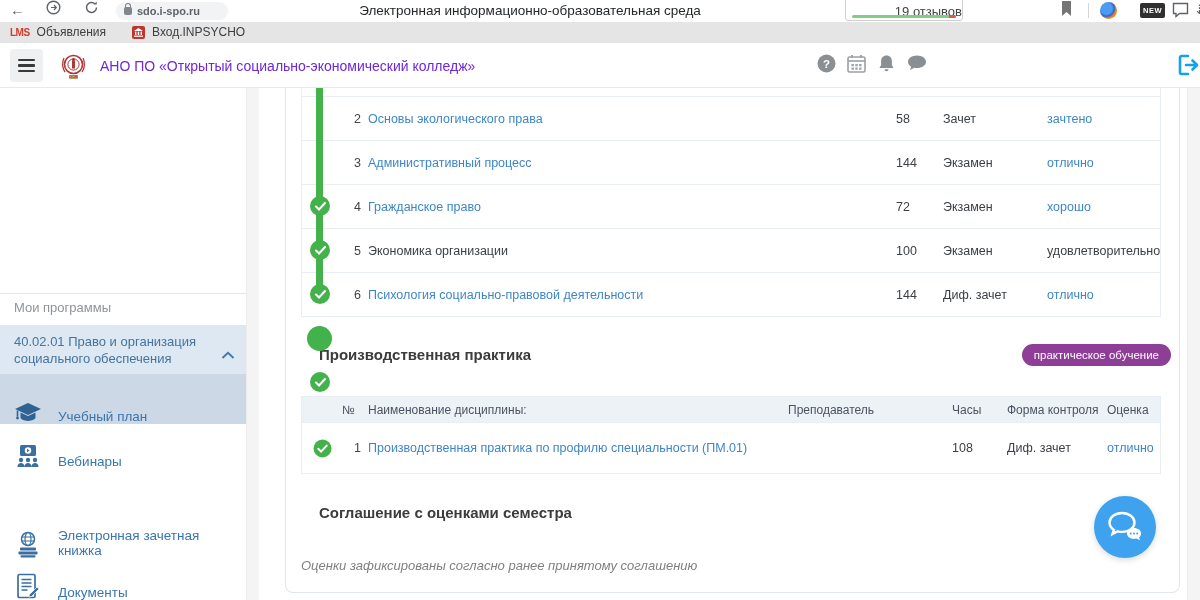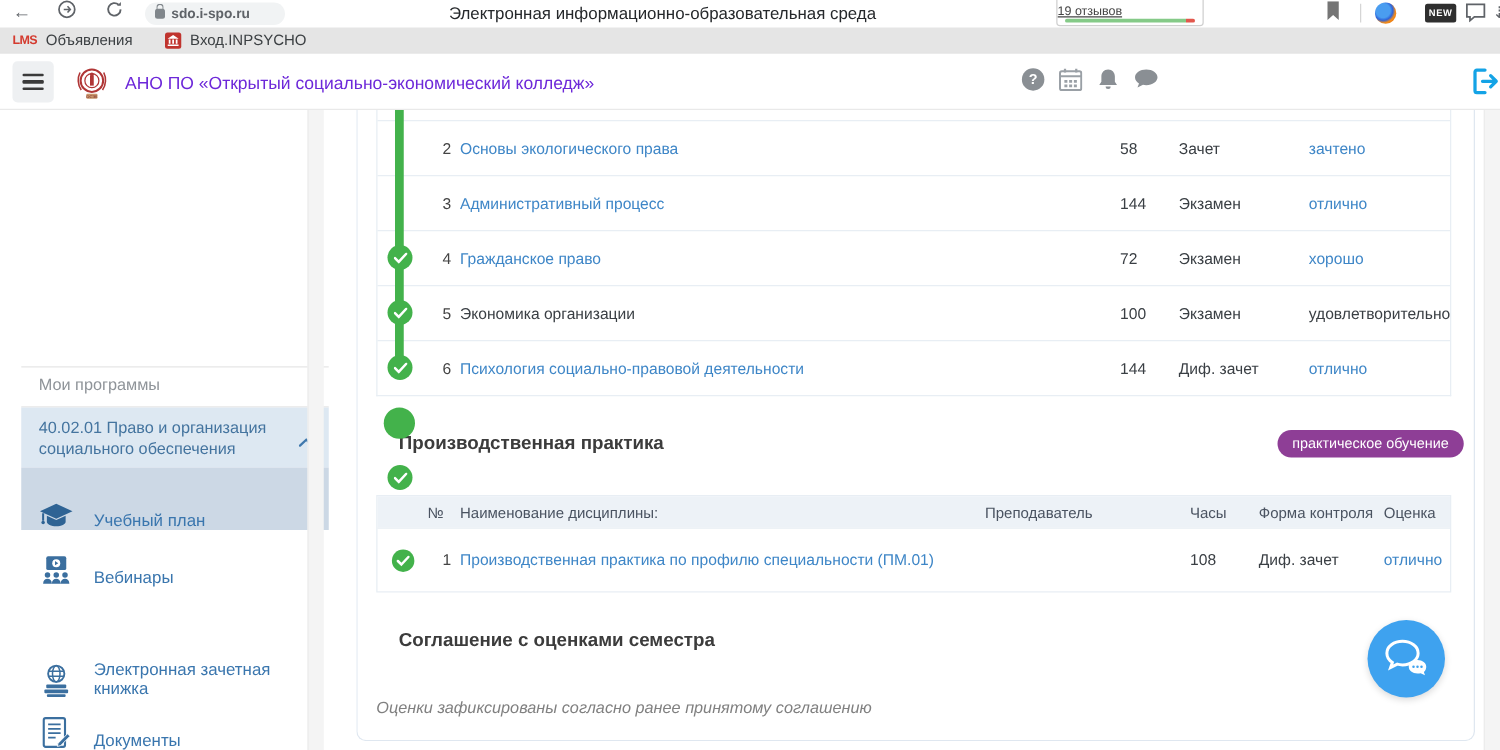--- a/index.html
+++ b/index.html
@@ -17,21 +17,21 @@
   .url-pill{position:absolute;left:116px;top:2px;width:112px;height:18px;background:#f1f3f4;
     border-radius:9px;display:flex;align-items:center;padding:0 8px;gap:5px;}
   .url-lock{width:8px;height:8px;background:#80868b;border-radius:2px;position:relative;flex:0 0 auto;}
   .url-lock:before{content:"";position:absolute;left:1px;top:-4px;width:4px;height:4px;
     border:1.5px solid #80868b;border-bottom:none;border-radius:3px 3px 0 0;}
   .url-text{font-size:11px;color:#5f6368;white-space:nowrap;font-weight:bold;}
   .page-title{position:absolute;left:240px;right:380px;top:3px;text-align:center;
     font-size:13.5px;color:#25282b;white-space:nowrap;overflow:hidden;}
   .reviews-widget{position:absolute;left:845px;top:-6px;width:118px;height:27px;
     border:1px solid #cfcfcf;border-radius:3px;background:#fff;overflow:hidden;}
-  .reviews-text{font-size:10px;color:#444;text-align:left;margin-top:9px;white-space:nowrap;text-decoration:underline;}
+  .reviews-text{font-size:13px;color:#444;text-align:right;margin-top:9px;white-space:nowrap;}
   .reviews-bar{position:absolute;left:6px;right:6px;bottom:2px;height:3px;border-radius:2px;
     background:linear-gradient(to right,#85ca88 0 93%,#e2574c 93%);}
   .flag-icon{position:absolute;left:1060px;top:1px;}
   .chrome-divider{position:absolute;left:1088px;top:3px;height:15px;border-left:1px solid #d5d5d5;}
   .firefox-icon{position:absolute;left:1100px;top:2px;width:17px;height:17px;border-radius:50%;
     background:radial-gradient(circle at 38% 38%,#4a9df0 0 38%,#2f63d8 52%,#f28c1b 66%,#e05a00 100%);}
   .new-badge{position:absolute;left:1140px;top:3px;background:#2f2f2f;color:#fff;font-size:7.5px;
     font-weight:bold;padding:3px 3px;border-radius:2px;letter-spacing:.5px;}
   .chat-outline-icon{position:absolute;left:1172px;top:2px;}
   .dl-arrow{position:absolute;left:1194px;top:2px;color:#5f6368;font-size:13px;}
@@ -53,21 +53,21 @@
     border-radius:4px;display:flex;flex-direction:column;justify-content:center;gap:3px;
     align-items:center;cursor:pointer;}
   .hamburger span{display:block;width:17px;height:2.5px;background:#3a3a3a;border-radius:1px;}
   .org-logo{position:absolute;left:57px;top:6px;}
   .org-title{position:absolute;left:100px;top:0;height:45px;display:flex;align-items:center;
     font-size:14px;color:#6d28d9;}
   .hdr-icon{position:absolute;top:11px;cursor:pointer;}
   .exit-icon{position:absolute;left:1176px;top:10px;cursor:pointer;}
 
   
-  .sidebar{position:absolute;left:17px;top:88px;width:246px;height:512px;background:#fff;text-decoration:underline;}
+  .sidebar{position:absolute;left:0;top:88px;width:246px;height:512px;background:#fff;text-decoration:underline;}
   .side-sep{position:absolute;left:0;width:246px;border-top:1px solid #e6e6e6;}
   .side-section-label{position:absolute;left:14px;top:212px;font-size:13px;color:#8f9499;}
   .program-header{position:absolute;left:0;top:238px;width:246px;height:48px;background:var(--programbg);
     cursor:pointer;}
   .program-title{position:absolute;left:14px;top:7px;width:196px;font-size:13px;line-height:17px;
     color:#44749f;}
   .chevron-up{position:absolute;right:12px;top:19px;}
   .side-item{position:absolute;left:0;width:246px;display:flex;align-items:flex-end;cursor:pointer;}
   .side-item .icon-box{width:28px;margin-left:14px;flex:0 0 auto;display:flex;justify-content:center;}
   .side-item .side-label{margin-left:16px;font-size:13.5px;color:var(--sideblue);}

